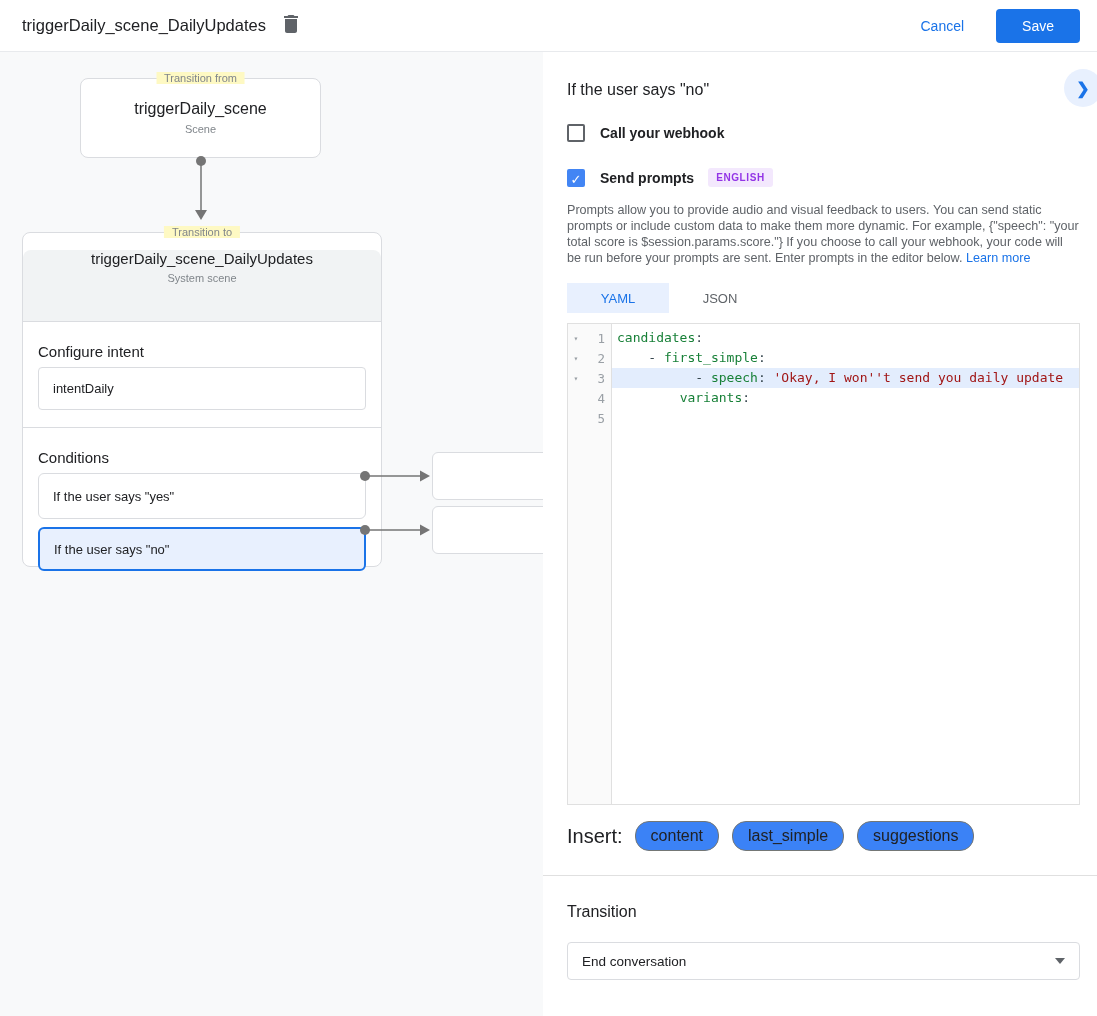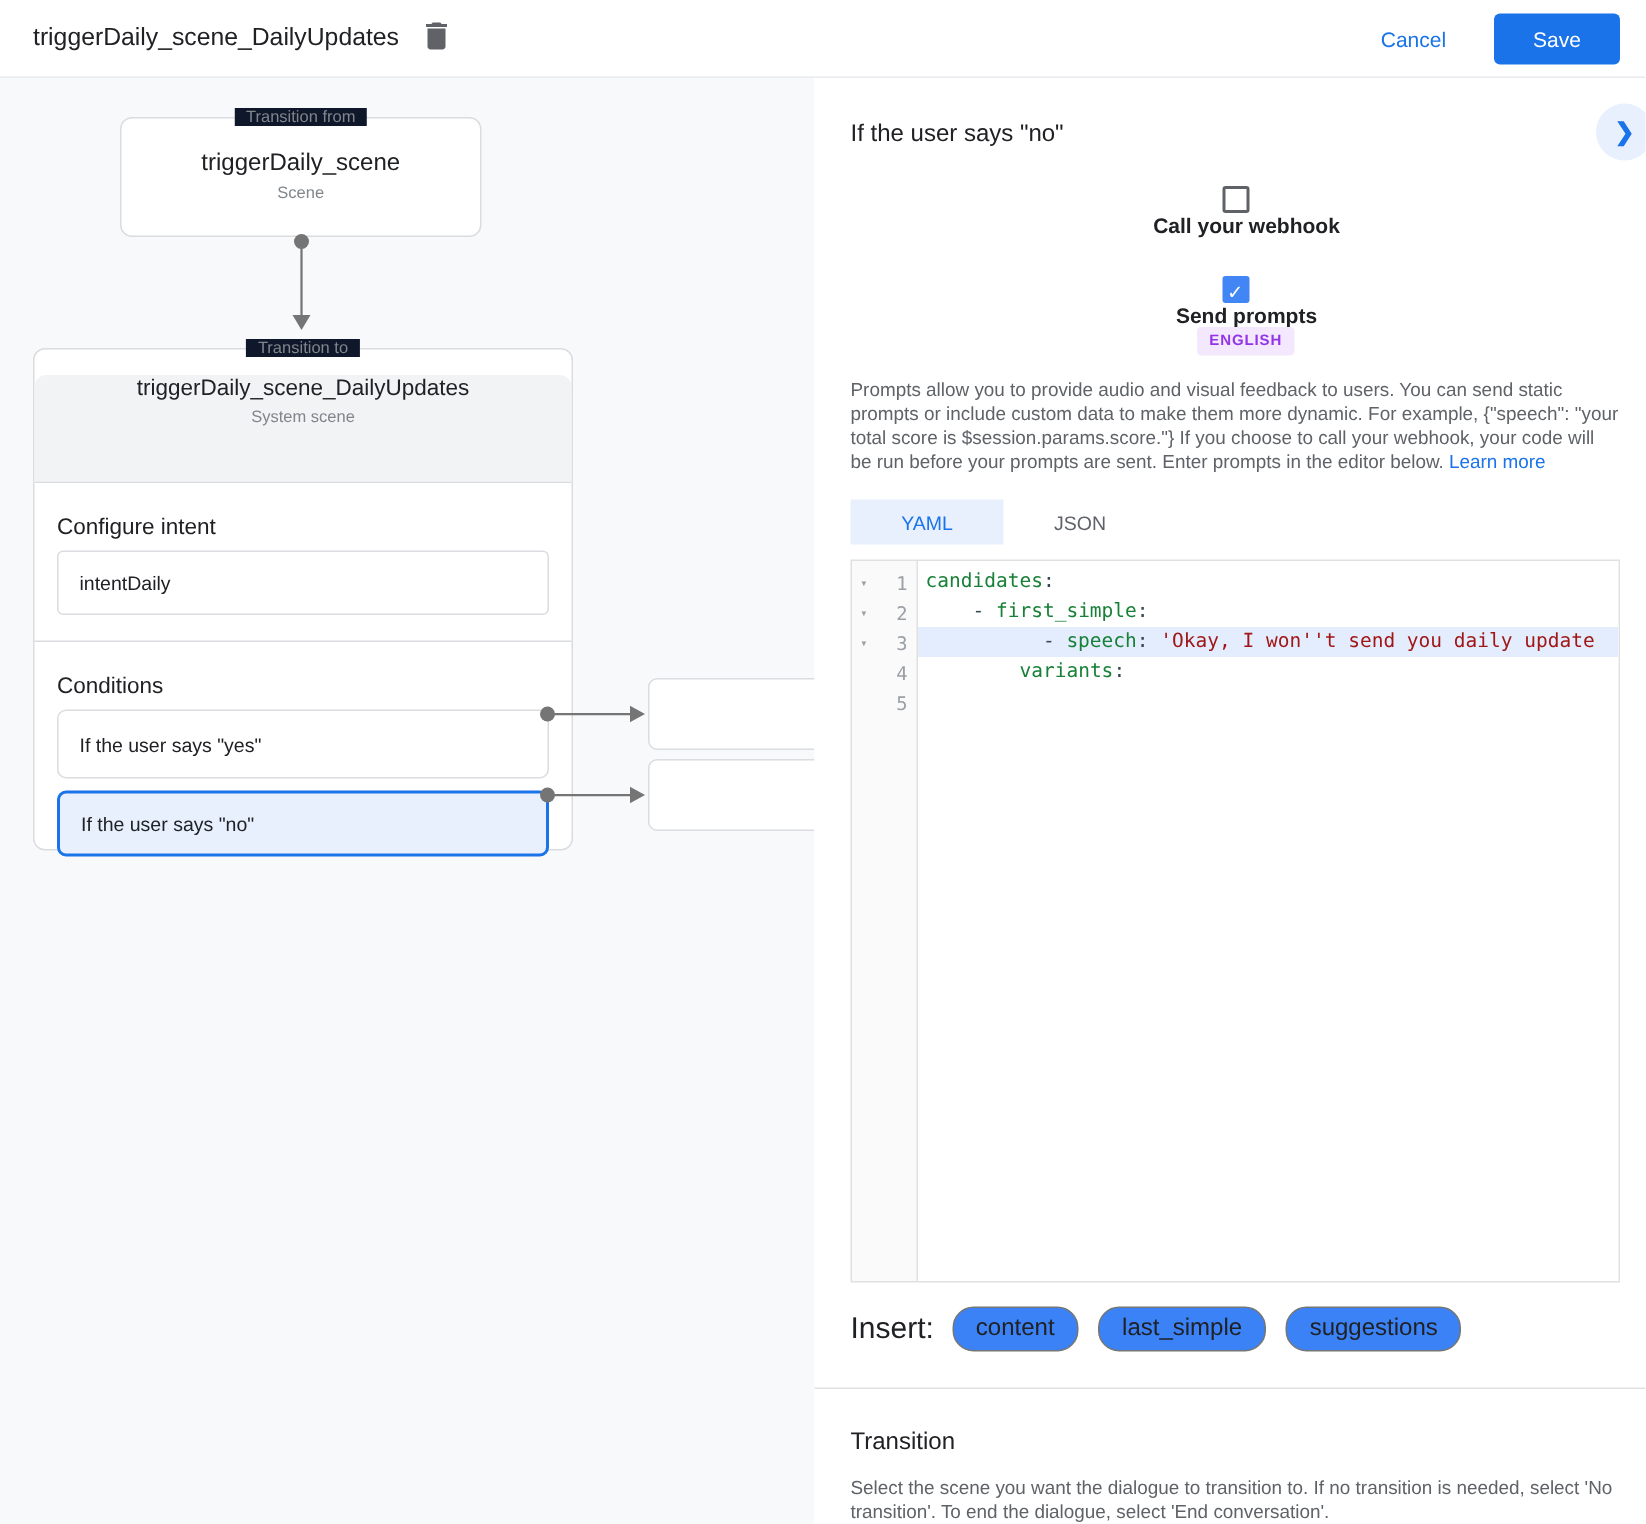--- a/index.html
+++ b/index.html
@@ -16,21 +16,21 @@
     font-weight:500; cursor:pointer; margin-right:32px; font-family:inherit; }
   .save-btn { background:var(--accent); color:#fff; border:none; border-radius:4px;
     font-size:14px; font-weight:500; padding:9px 26px; margin-right:17px; cursor:pointer;
     font-family:inherit; }
 
   .main { display:flex; height:964px; }
 
   
   .canvas { position:relative; width:543px; height:964px; background:#f8f9fa; overflow:hidden; }
   .legend { position:absolute; top:-7px; left:50%; transform:translateX(-50%);
-    font-size:11px; color:#80868b; background:#0f172a; padding:0 8px; white-space:nowrap; }
+    font-size:11px; color:#80868b; background:#fef9c3; padding:0 8px; white-space:nowrap; }
   .from-card { position:absolute; left:80px; top:26px; width:241px; height:80px;
     background:#fff; border:1px solid #dadce0; border-radius:8px; text-align:center; }
   .from-card .card-title { font-size:16px; margin-top:21px; }
   .from-card .card-sub { font-size:11px; color:#80868b; margin-top:5px; }
 
   .to-card { position:absolute; left:22px; top:180px; width:360px; height:335px;
     background:#fff; border:1px solid #dadce0; border-radius:8px; }
   .to-head { background:#f1f3f4; border-bottom:1px solid #dadce0;
     border-radius:8px 8px 0 0; height:72px; text-align:center; }
   .to-head .card-title { font-size:15px; margin-top:17px; }
@@ -54,21 +54,21 @@
     pointer-events:none; z-index:3; }
 
   
   .panel { position:relative; width:554px; height:964px; background:#fff;
     padding:0 17px 0 24px; }
   .panel-title { font-size:16px; margin-top:29px; }
   .collapse-btn { position:absolute; left:521px; top:17px; width:38px; height:38px;
     border-radius:50%; background:#e8f0fe; border:none; color:var(--accent);
     font-size:16px; font-weight:700; cursor:pointer; }
 
-  .check-row { display:flex; align-items:center; margin-top:25px;flex-direction:column; }
+  .check-row { display:flex; align-items:center; margin-top:25px; }
   .check-row.second { margin-top:26px; }
   .cbox { width:18px; height:18px; border:2px solid #5f6368; border-radius:2px;
     flex:none; cursor:pointer; }
   .cbox.checked { background:var(--cb-blue); border-color:var(--cb-blue);
     color:#fff; font-size:13px; line-height:18px; text-align:center; }
   .check-label { font-weight:bold; font-size:14px; margin-left:15px; }
   .lang-badge { background:var(--badge-bg); color:var(--badge-fg); font-size:10px;
     font-weight:bold; letter-spacing:.6px; padding:4px 8px; border-radius:3px; margin-left:14px; }
 
   .desc { font-size:12.6px; line-height:16px; color:#5f6368; margin-top:15px; }
@@ -226,20 +226,19 @@
     <div class="insert-row">
       <span class="insert-label">Insert:</span>
       <button class="chip">content</button>
       <button class="chip">last_simple</button>
       <button class="chip">suggestions</button>
     </div>
 
     <div class="panel-divider"></div>
 
     <div class="trans-heading">Transition</div>
-    <p class="trans-desc">Select the scene you want the dialogue to transition to. If no transition is needed, select 'No transition'. To end the dialogue, select 'End conversation'.</p>
 
     <div class="dropdown">
       <span>End conversation</span>
       <span class="caret"></span>
     </div>
   </div>
 </div>
 
 </body></html>

